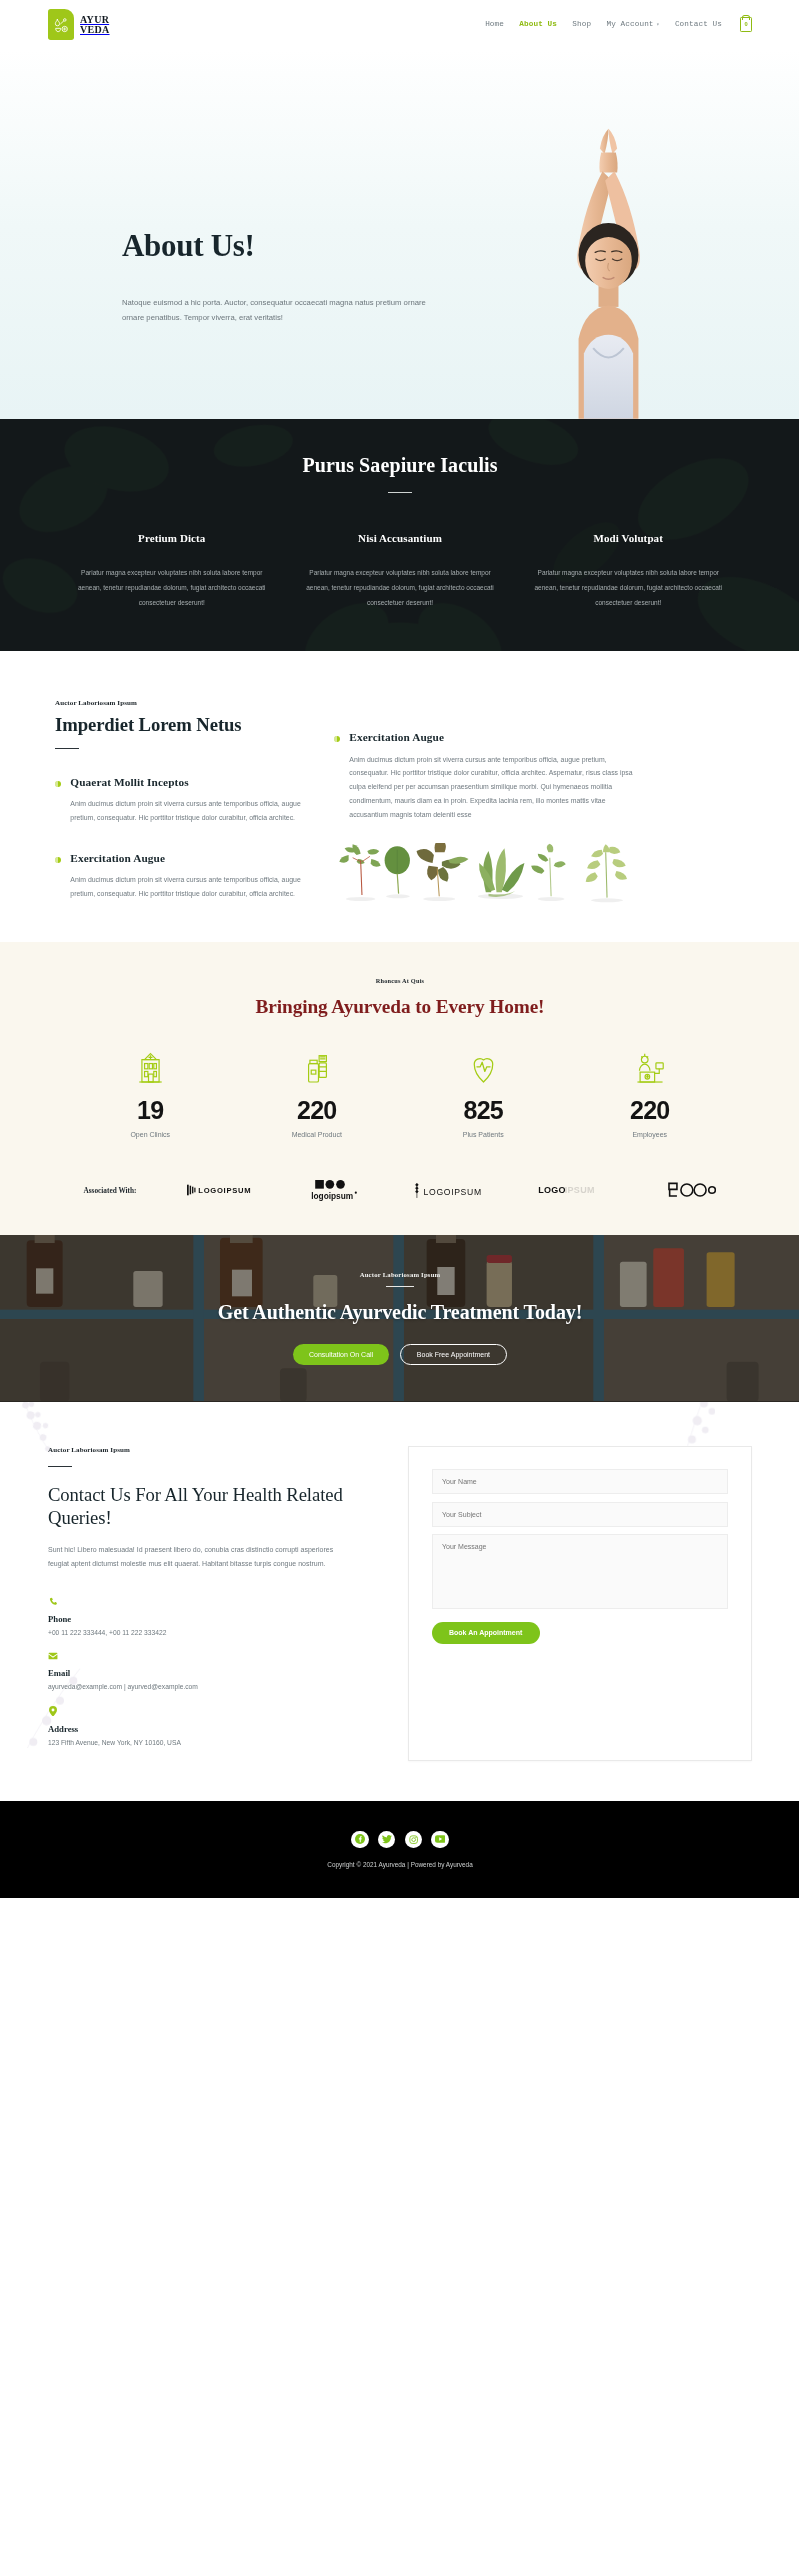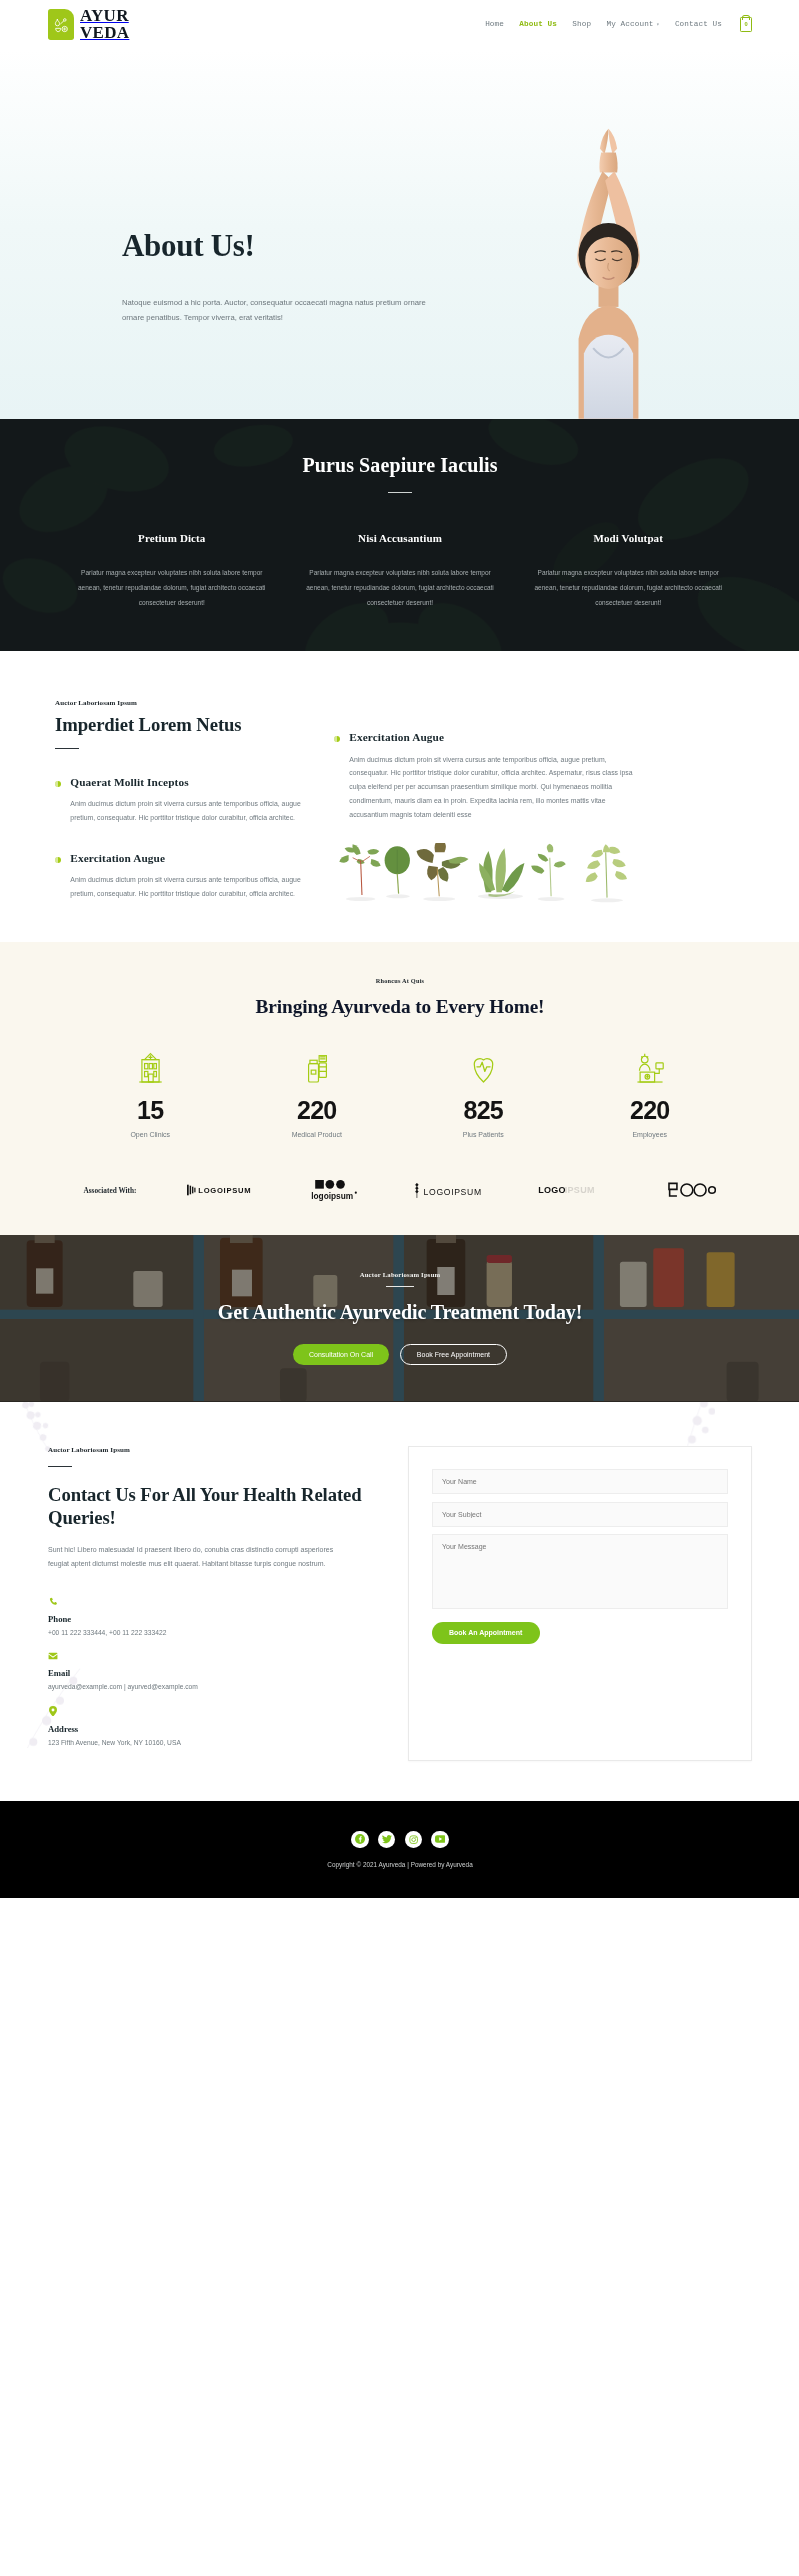--- a/index.html
+++ b/index.html
@@ -19,21 +19,21 @@
   }
   .brand{ display:flex; align-items:center; gap:6px; }
   .brand-mark{
     width:26px;height:31px;background:#9fc719;
     border-radius:2.7px 9.3px 2.7px 2.7px; position:relative; flex:none;
     display:flex;align-items:center;justify-content:center;
   }
   .brand-mark svg{ display:block; }
   .brand-text{
     font-family:"Liberation Serif", serif; font-weight:bold;
-    font-size:17px; line-height:0.95; letter-spacing:0.3px; color:#111820;
+    font-size:10px; line-height:0.95; letter-spacing:0.3px; color:#111820;
   }
   .nav{ margin-left:auto; display:flex; align-items:center; gap:15.3px; }
   .nav a{
     font-family:Liberation Mono, monospace;
     font-size:7.7px; color:#6f7a80; text-decoration:none;
     letter-spacing:0.1px; white-space:nowrap; display:flex; align-items:center; gap:2.7px;
   }
   .nav a.active{ color:#8fbb12; font-weight:bold; }
   .caret{ font-size:5.3px; color:#9aa3a8; }
   .cart-btn{
@@ -124,21 +124,21 @@
   .herb-row{ margin-top:21.3px; display:flex; align-items:flex-end; gap:2.7px; height:60px; }
 
   
   .stats{ background:#faf7ee; padding:35px 0 29px; text-align:center; }
   .stats-eyebrow{
     font-family:"Liberation Serif", serif; font-weight:bold; font-size:6.3px;
     color:#20282d; letter-spacing:0.2px;
   }
   .stats-title{
     font-family:"Liberation Serif", serif; font-weight:bold; font-size:19.3px;
-    color:#0f172a; margin-top:12px; letter-spacing:-0.1px;
+    color:#7f1d1d; margin-top:12px; letter-spacing:-0.1px;
   }
   .stat-row{ display:flex; margin-top:31px; width:666px; margin-left:auto; margin-right:auto; }
   .stat{ flex:1; text-align:center; }
   .stat-icon{ height:35px; display:flex; align-items:flex-end; justify-content:center; }
   .stat-num{
     font-family:"Liberation Sans", sans-serif; font-weight:bold;
     font-size:25px; color:#141414; margin-top:12px; letter-spacing:-0.7px;
   }
   .stat-label{ font-size:7px; color:#6e787e; margin-top:6px; }
 
@@ -176,21 +176,21 @@
   }
   .btn-green{ background:#7ec41a; color:#fff; border:none; }
   .btn-ghost{ background:transparent; color:#fff; border:1px solid #ffffff; }
 
   
   .contact{ background:#fff; position:relative; padding:44px 0 40px; overflow:hidden; }
   .contact-bg{ position:absolute; inset:0; pointer-events:none; }
   .contact-grid{ position:relative; z-index:3; display:flex; gap:27px; padding:0 48px; }
   .contact-left{ width:333px; }
   .contact-title{
-    font-family:"Liberation Serif", serif; font-weight:bold; font-size:18.7px;
+    font-family:"Liberation Serif", serif; font-weight:normal; font-size:18.7px;
     line-height:1.22; color:#18262c; margin-top:17.3px; letter-spacing:-0.1px;
   }
   .contact-desc{ margin-top:13.3px; font-size:7px; line-height:2.0; color:#707a80; max-width:287px; }
   .contact-items{ margin-top:25px; }
   .c-item{ display:flex; gap:8px; margin-bottom:14.7px;flex-direction:column; }
   .c-ico{ width:10.7px; flex:none; color:#9fc719; display:flex; justify-content:center; padding-top:1.3px; }
   .c-head{
     font-family:"Liberation Serif", serif; font-weight:bold; font-size:8.7px; color:#18262c;
   }
   .c-val{ font-size:6.7px; color:#6e787e; margin-top:4.7px; }
@@ -472,21 +472,21 @@
             <path d="M22 6.5v6M19 9.5h6"></path>
             <rect x="13" y="19" width="5" height="8"></rect>
               <rect x="20" y="19" width="5" height="8"></rect>
               <rect x="27" y="19" width="4" height="8"></rect>
             <rect x="13" y="31" width="5" height="8"></rect>
               <rect x="27" y="31" width="4" height="8"></rect>
             <rect x="19" y="35" width="7" height="12"></rect>
             <path d="M5 47h34"></path>
           </svg>
         </div>
-        <div class="stat-num">15</div>
+        <div class="stat-num">19</div>
         <div class="stat-label">Open Clinics</div>
       </div>
 
       <div class="stat">
         <div class="stat-icon">
           <svg width="29" height="33" viewBox="0 0 44 50" fill="none" stroke="#a4cc14" stroke-width="1.8">
             <rect x="10" y="19" width="15" height="28" rx="2"></rect>
             <rect x="12" y="14" width="11" height="5"></rect>
             <rect x="14" y="29" width="7" height="6"></rect>
             <rect x="26" y="7" width="11" height="9"></rect>

